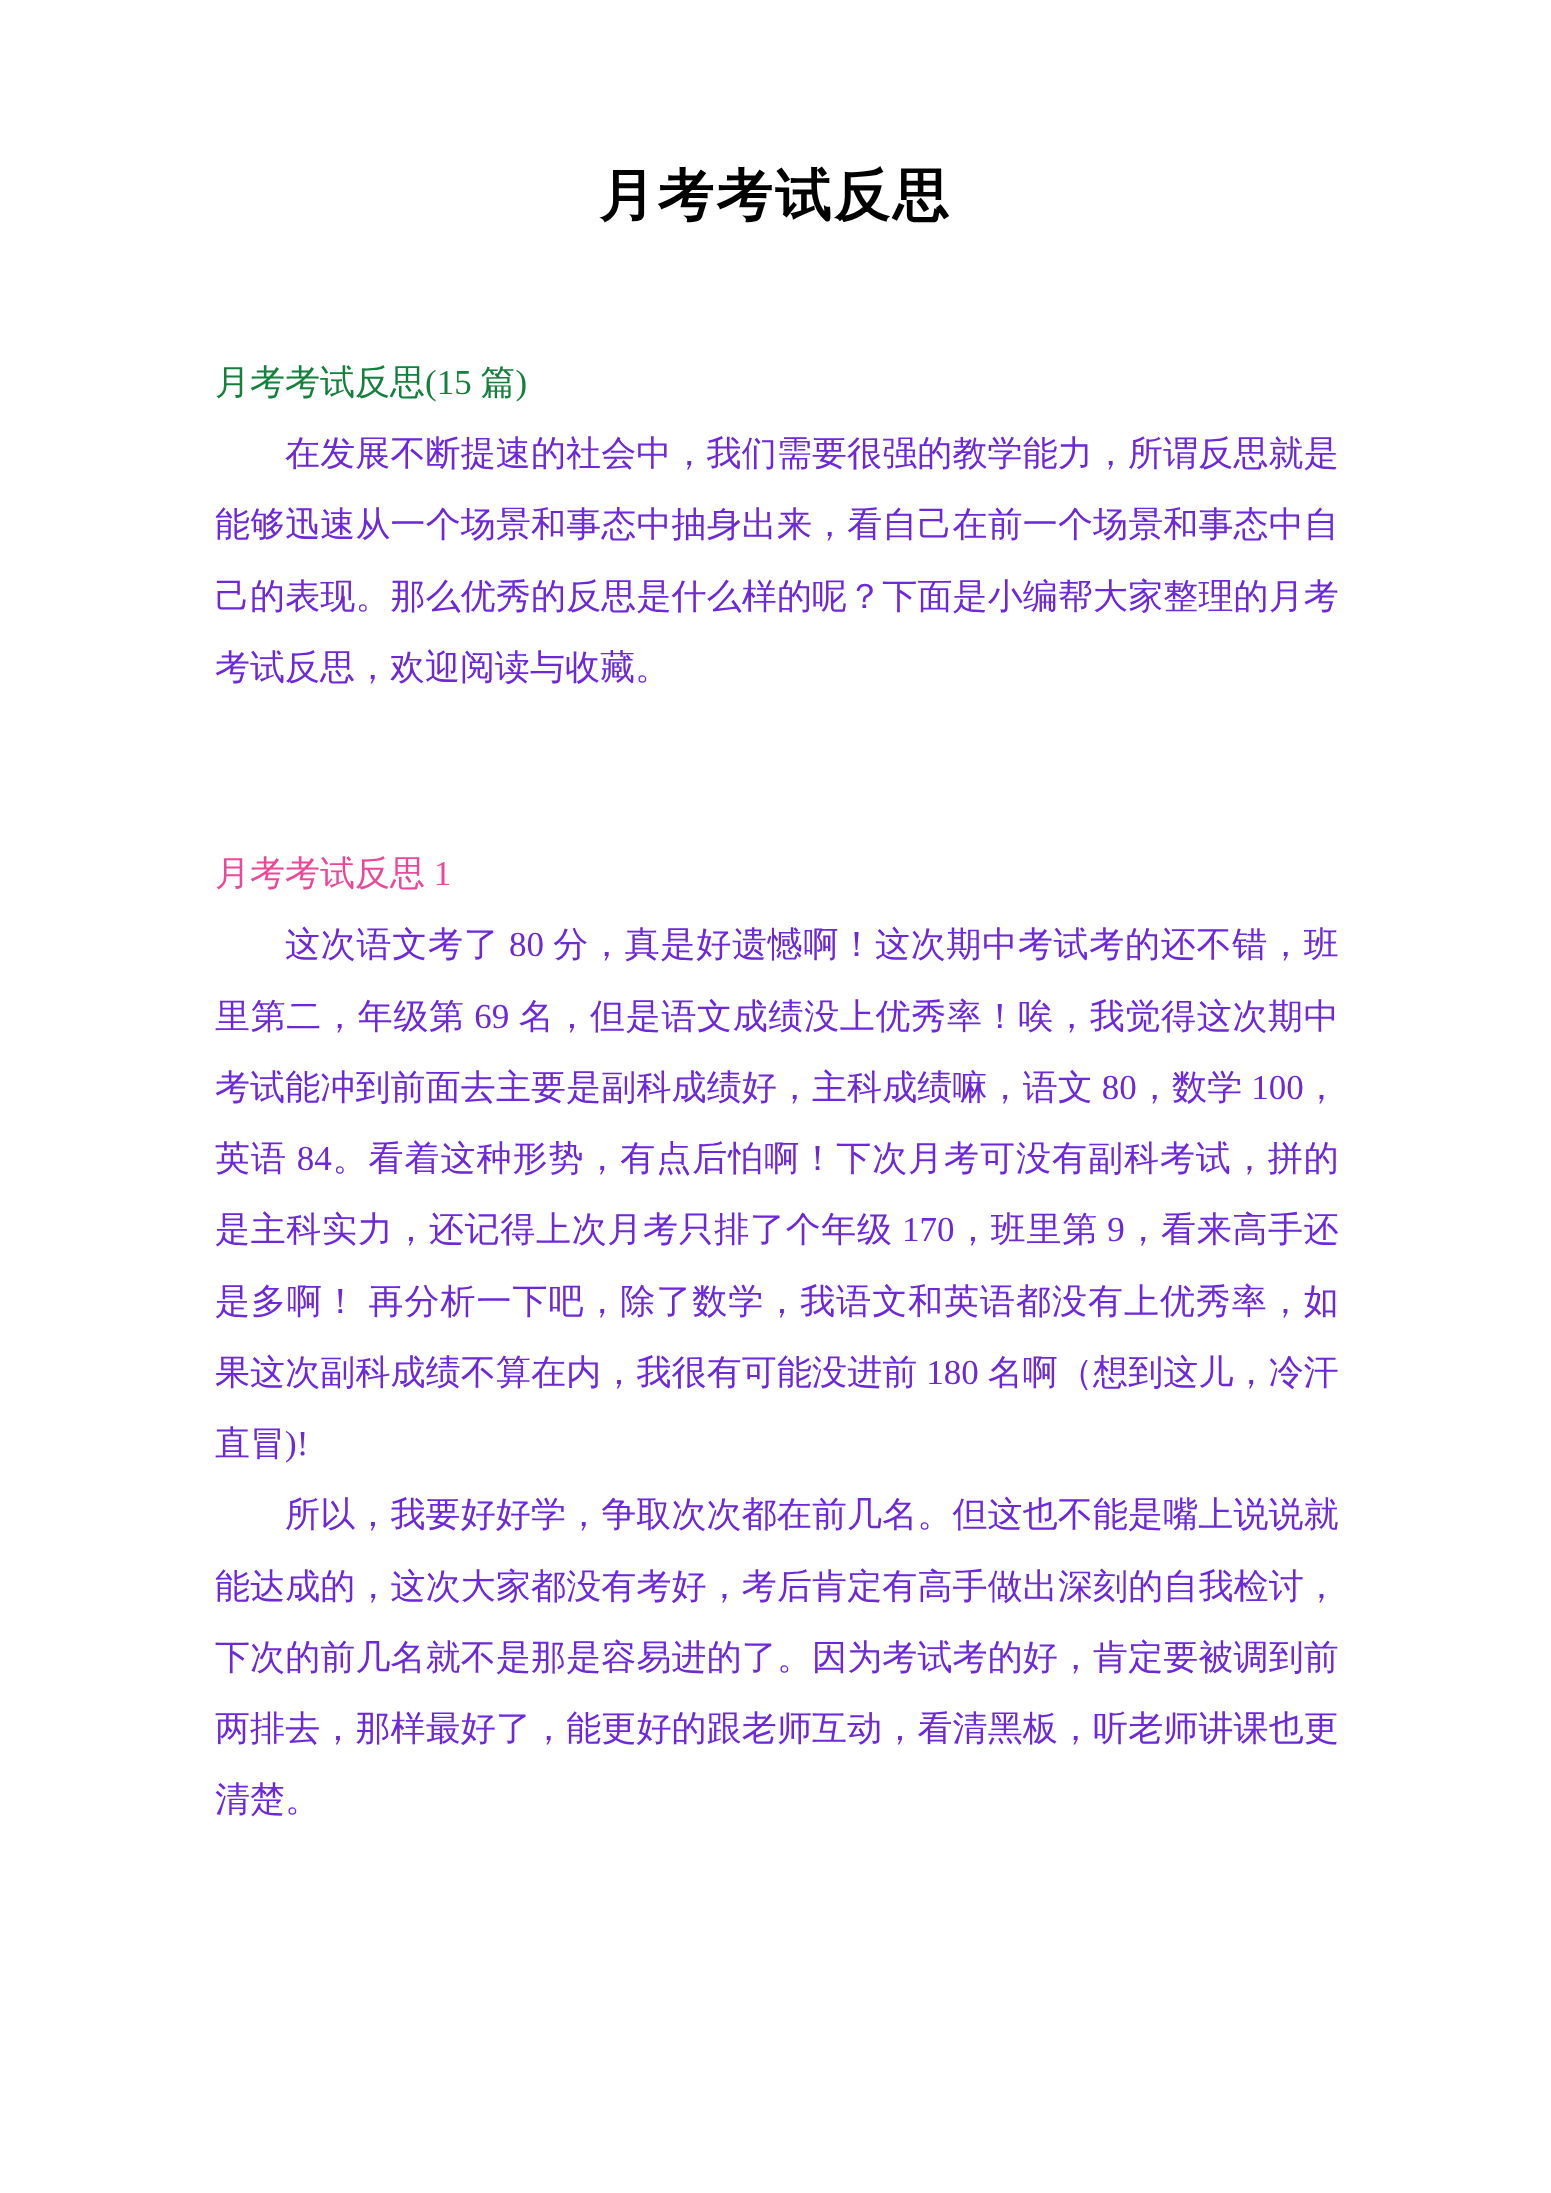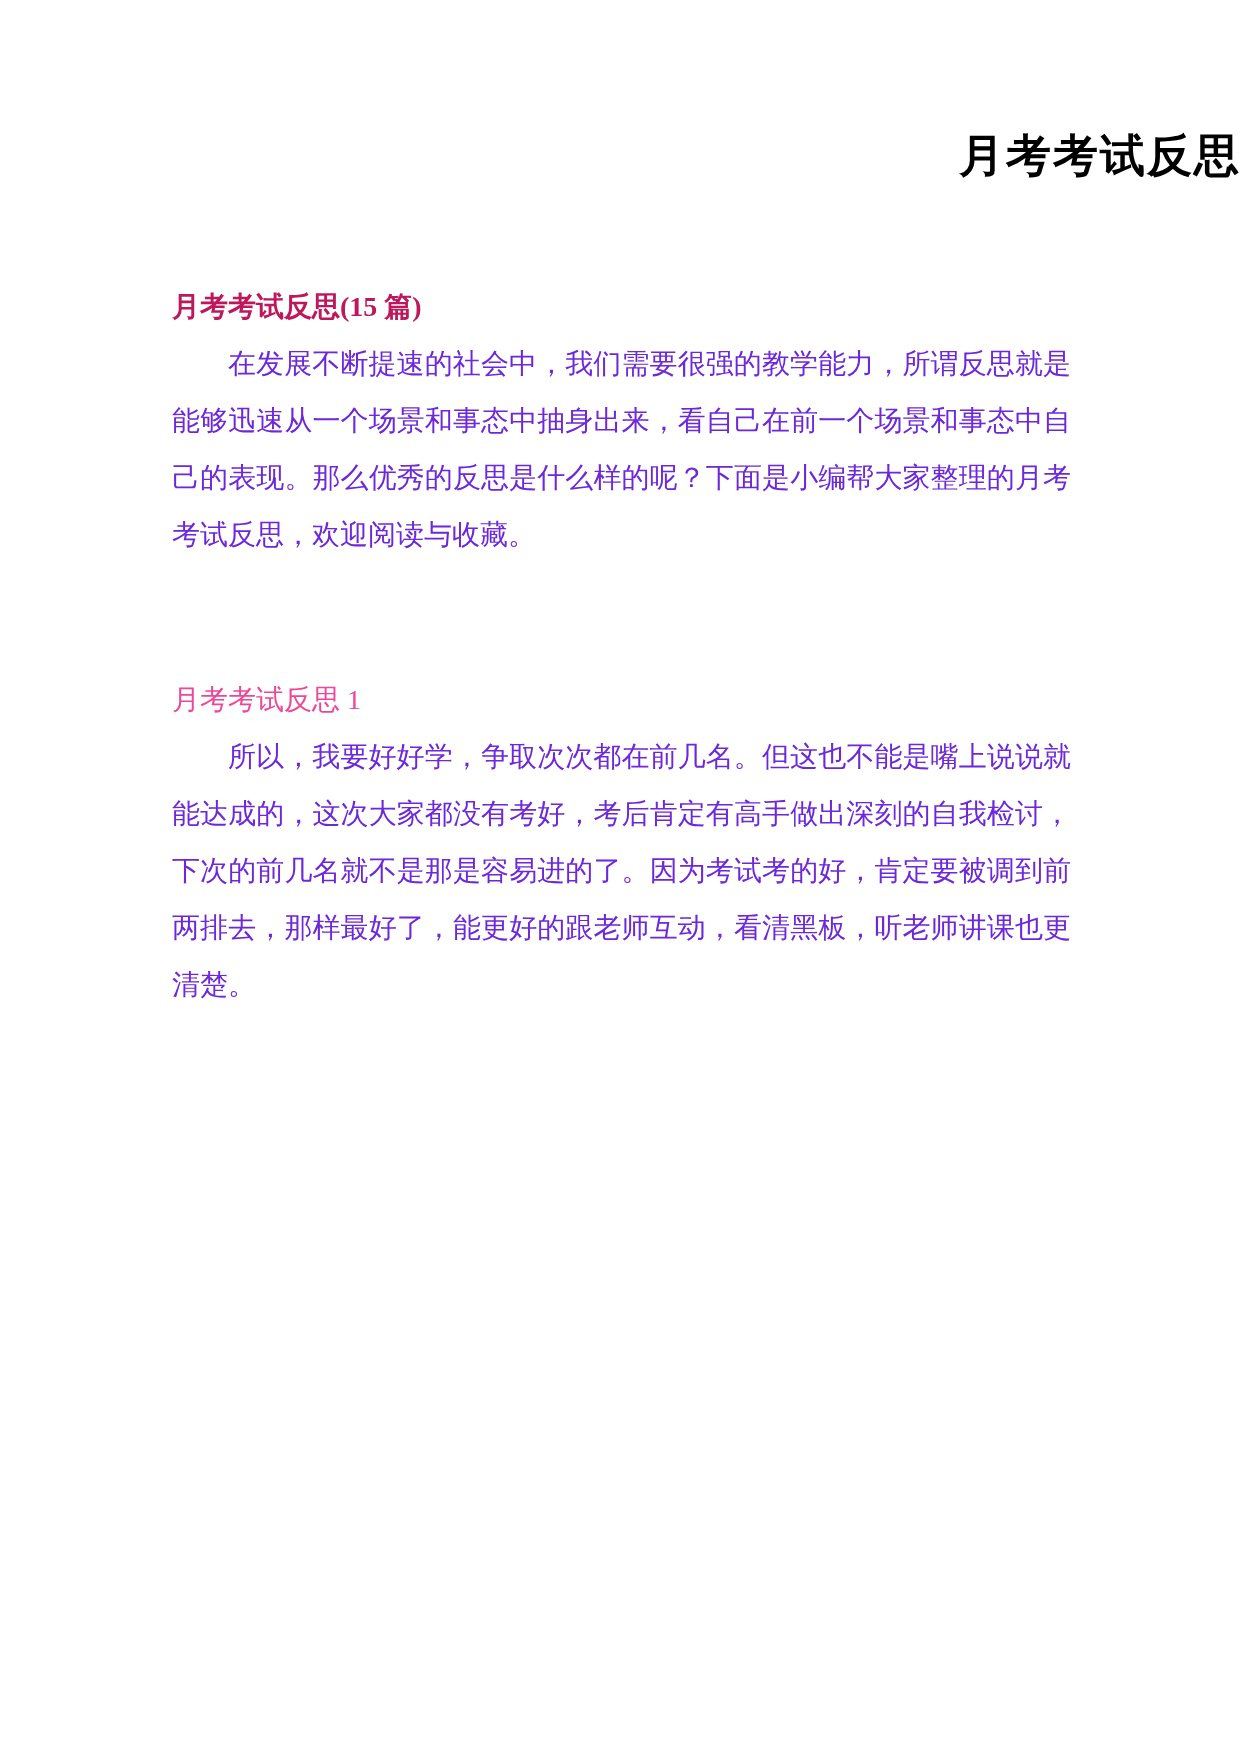--- a/index.html
+++ b/index.html
@@ -14,37 +14,37 @@
     position: relative;
     overflow: hidden;
   }
   .page {
     width: 1241px;
     height: 1754px;
     background: #ffffff;
     padding-top: 126px;
   }
   .doc-title {
-    text-align: right;
+    text-align: center;
     font-size: 45px;
     font-weight: bold;
     letter-spacing: 2px;
     line-height: 60px;
     color: #000000;
   }
   .content {
     margin: 0 170px 0 172px;   
     width: 899px;
   }
   .intro-heading {
     margin-top: 92px;
     font-size: 28px;
-    font-weight: bold;
+    font-weight: normal;
     line-height: 57px;
-    color: #be185d;
+    color: #15803d;
   }
   .para {
     font-size: 28px;
     line-height: 57px;
     text-align: justify;
     text-indent: 2em;
     color: #6d28d9;
   }
   .section-heading {
     margin-top: 108px;
@@ -61,17 +61,18 @@
   <h1 class="doc-title">月考考试反思</h1>
 
   <div class="content">
 
     <div class="intro-heading">月考考试反思(15 篇)</div>
 
     <p class="para">在发展不断提速的社会中，我们需要很强的教学能力，所谓反思就是能够迅速从一个场景和事态中抽身出来，看自己在前一个场景和事态中自己的表现。那么优秀的反思是什么样的呢？下面是小编帮大家整理的月考考试反思，欢迎阅读与收藏。</p>
 
     <div class="section-heading">月考考试反思 1</div>
 
+    <p class="para">这次语文考了 80 分，真是好遗憾啊！这次期中考试考的还不错，班里第二，年级第 69 名，但是语文成绩没上优秀率！唉，我觉得这次期中考试能冲到前面去主要是副科成绩好，主科成绩嘛，语文 80，数学 100，英语 84。看着这种形势，有点后怕啊！下次月考可没有副科考试，拼的是主科实力，还记得上次月考只排了个年级 170，班里第 9，看来高手还是多啊！ 再分析一下吧，除了数学，我语文和英语都没有上优秀率，如果这次副科成绩不算在内，我很有可能没进前 180 名啊（想到这儿，冷汗直冒)!</p>
 
     <p class="para">所以，我要好好学，争取次次都在前几名。但这也不能是嘴上说说就能达成的，这次大家都没有考好，考后肯定有高手做出深刻的自我检讨，下次的前几名就不是那是容易进的了。因为考试考的好，肯定要被调到前两排去，那样最好了，能更好的跟老师互动，看清黑板，听老师讲课也更清楚。</p>
 
   </div>
 </div>
 
 </body></html>

